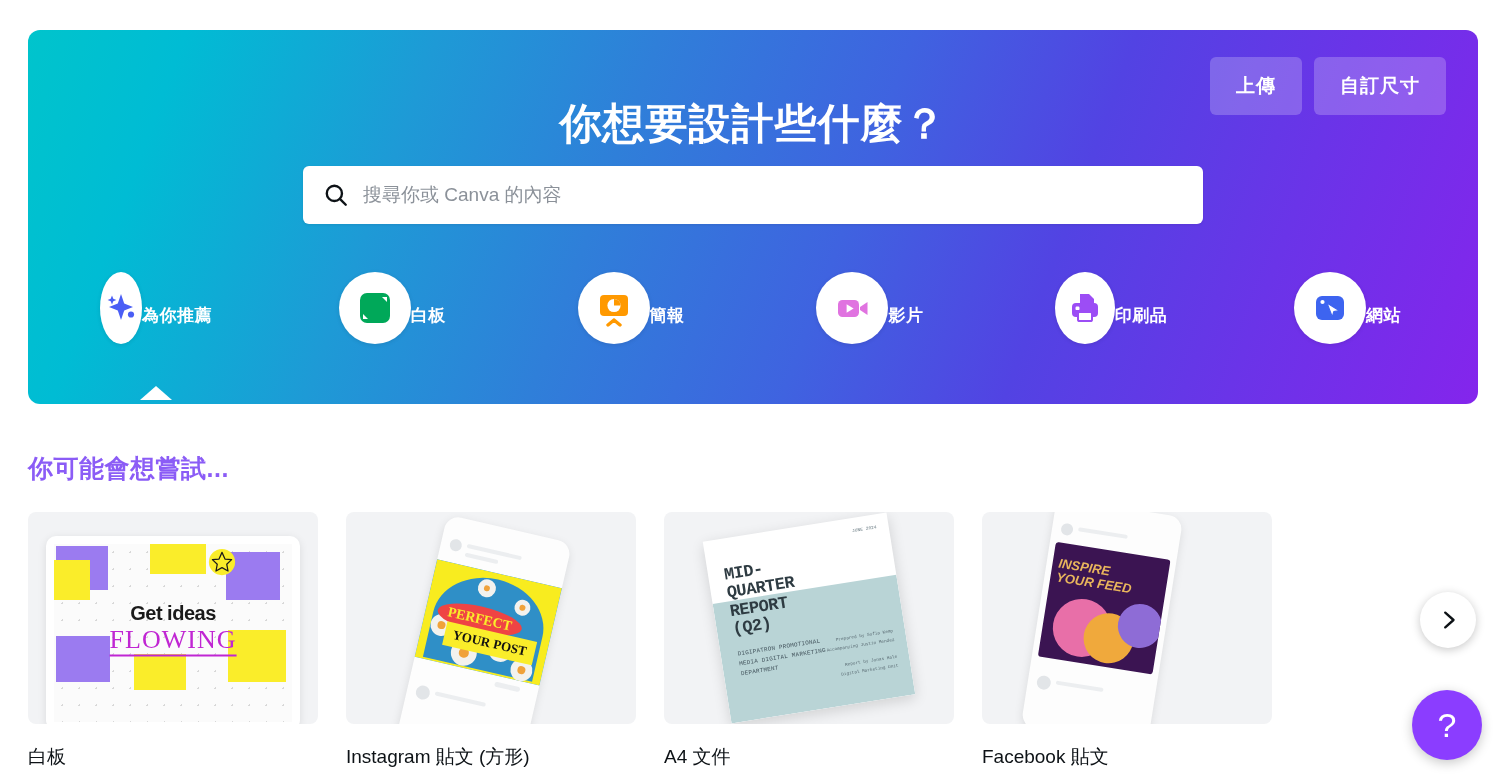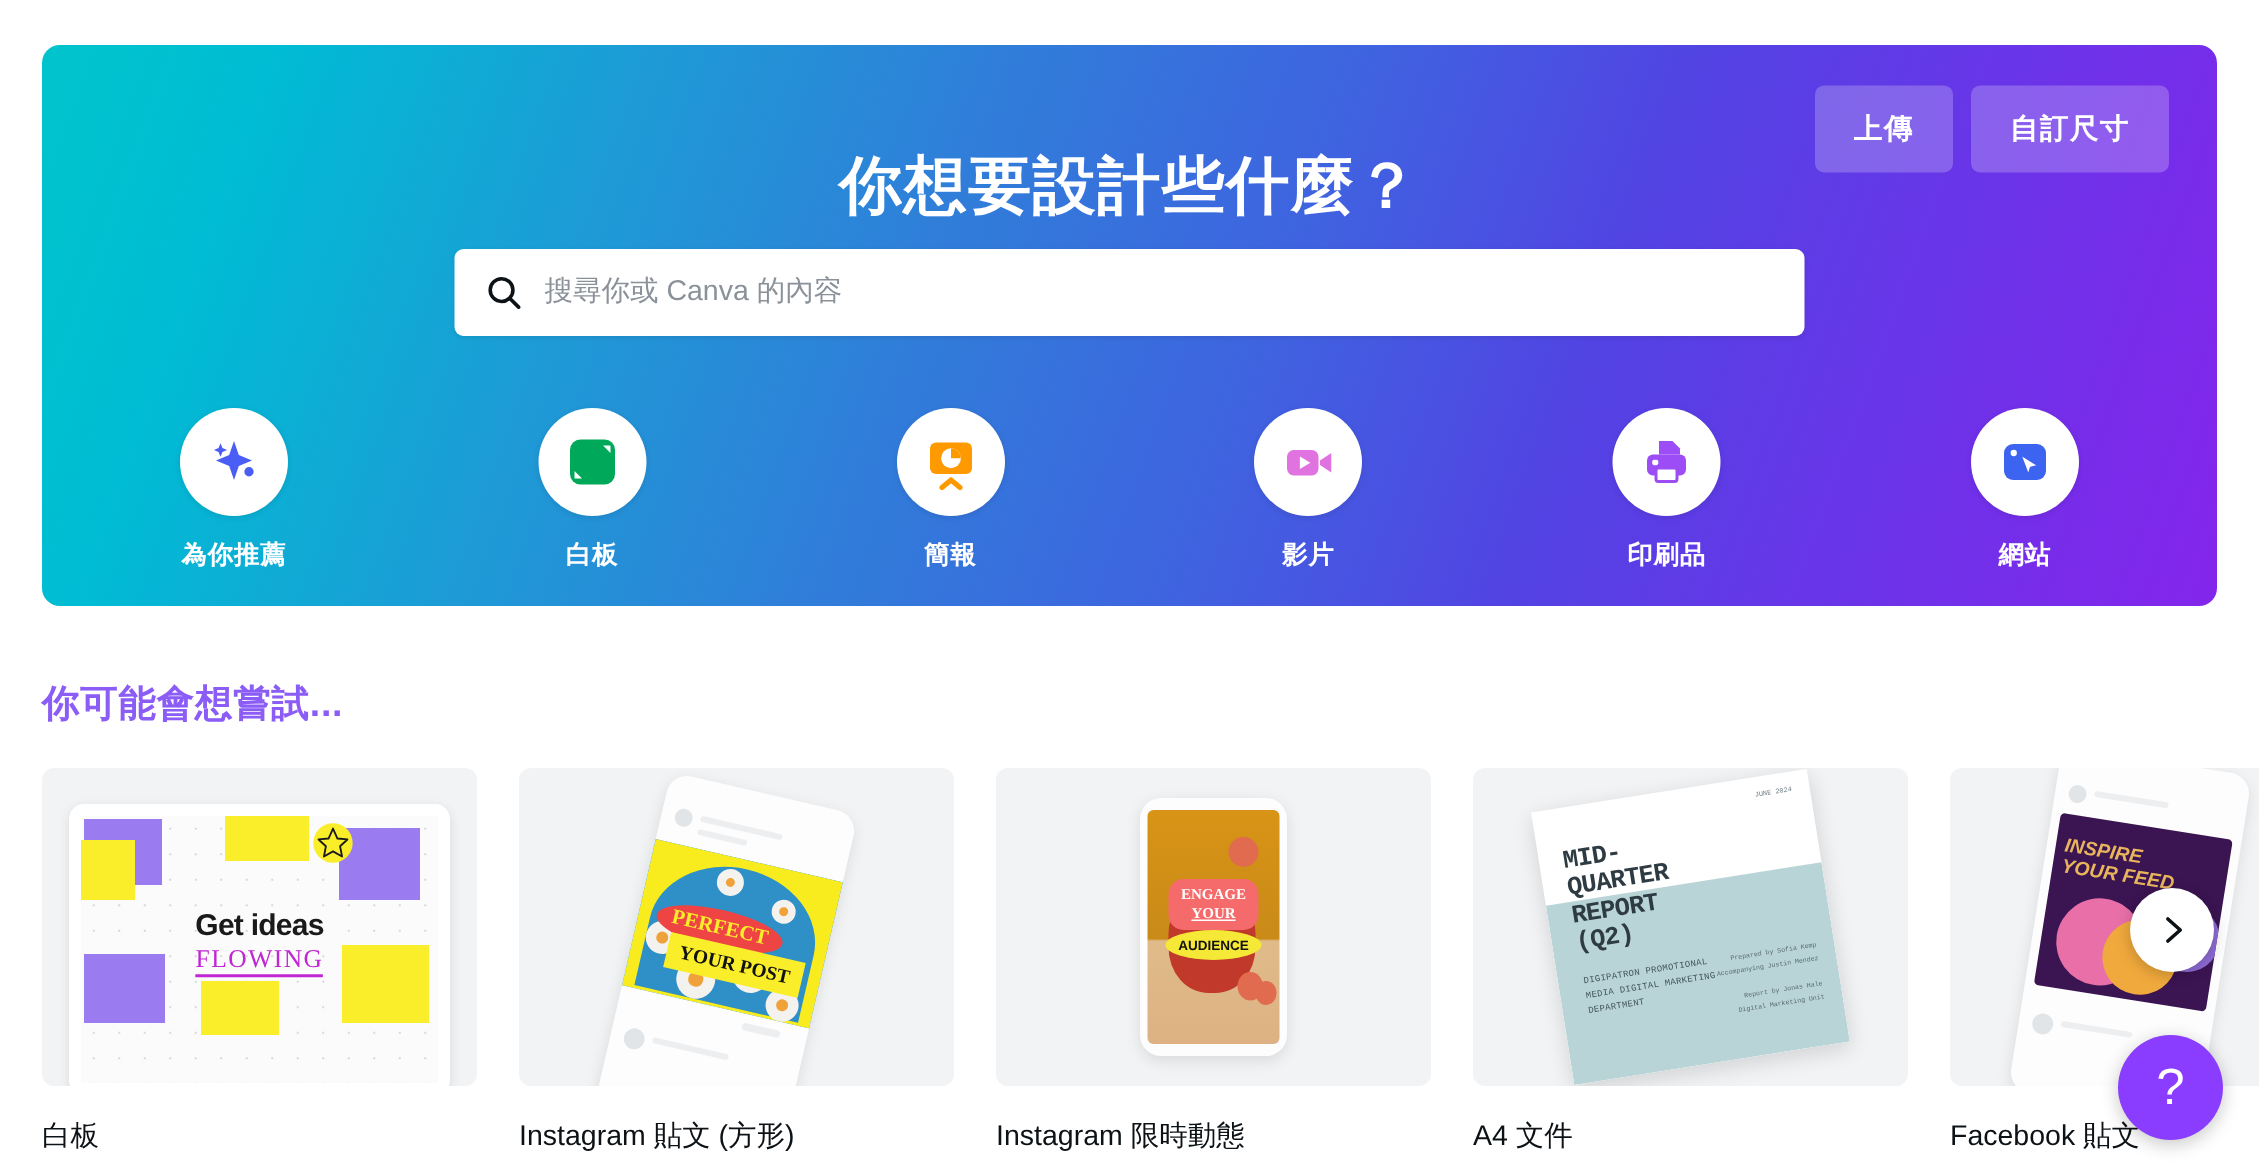--- a/index.html
+++ b/index.html
@@ -88,21 +88,21 @@
   .cats {
     position: absolute;
     left: 72px; right: 72px;
     top: 242px;
     display: flex;
     justify-content: space-between;
   }
   .cat {
     width: 112px;
     display: flex;
-    flex-direction: column;
+    flex-direction: row;
     align-items: center;
     cursor: pointer;
     background: none;
     border: none;
     font-family: inherit;
   }
   .cat-circle {
     width: 72px; height: 72px;
     border-radius: 50%;
     background: #ffffff;
@@ -188,21 +188,21 @@
   .wb-text {
     position: absolute;
     left: 50%; top: 48%;
     transform: translate(-50%,-50%);
     text-align: center;
     white-space: nowrap;
   }
   .wb-t1 { font-size: 20px; font-weight: bold; color: #1a1a1a; letter-spacing:-.5px;}
   .wb-t2 {
     font-family: "Liberation Serif", "DejaVu Serif", serif;
-    font-size: 17px; color: #c026d3; letter-spacing: 1px;
+    font-size: 26px; color: #c026d3; letter-spacing: 1px;
     border-bottom: 2px solid #c026d3; display:inline-block;
   }
   .star-badge {
     position: absolute; right: 56px; top: 4px;
     width: 28px; height: 28px;
   }
 
   
   .phone {
     position: absolute;
@@ -479,38 +479,20 @@
           <div class="pill-yellow" style="left:24px; top:58px; width:92px; height:24px; font-size:13px;">YOUR POST</div>
         </div>
         <div class="phone-dot" style="left:9px;  top:172px; width:14px; height:14px;"></div>
         <div class="phone-bar" style="left:28px; top:175px; width:52px; height:4px;"></div>
         <div class="phone-bar" style="left:84px; top:152px; width:26px; height:5px;"></div>
       </div>
     </div>
     <div class="card-label">Instagram 貼文 (方形)</div>
   </div>
 
-  <div class="card">
-    <div class="card-thumb">
-      <div class="phone" style="left:96px; top:20px; width:98px; height:172px;">
-        <div class="story-screen" style="left:5px; top:8px; width:88px; height:156px; border-radius:4px;">
-          <div class="story-blob" style="left:14px; top:56px; width:58px; height:66px;"></div>
-          <div class="apple" style="left:54px; top:18px; width:20px; height:20px;"></div>
-          <div class="apple" style="left:60px; top:108px; width:17px; height:19px;"></div>
-          <div class="apple" style="left:72px; top:114px; width:14px; height:16px;"></div>
-          <div class="st-pink" style="left:14px; top:46px; width:60px; height:34px; font-size:10px; line-height:1.35;">
-            <span>ENGAGE</span>
-            <span style="text-decoration:underline;">YOUR</span>
-          </div>
-          <div class="st-yellow" style="left:12px; top:80px; width:64px; height:20px; font-size:9px;">AUDIENCE</div>
-        </div>
-      </div>
-    </div>
-    <div class="card-label">Instagram 限時動態</div>
-  </div>
 
   <div class="card">
     <div class="card-thumb">
       <div class="doc">
         <div class="doc-band"></div>
         <div class="doc-date">JUNE 2024</div>
         <div class="doc-title" style="white-space:pre-line;">MID-
 QUARTER
 REPORT
 (Q2)</div>

